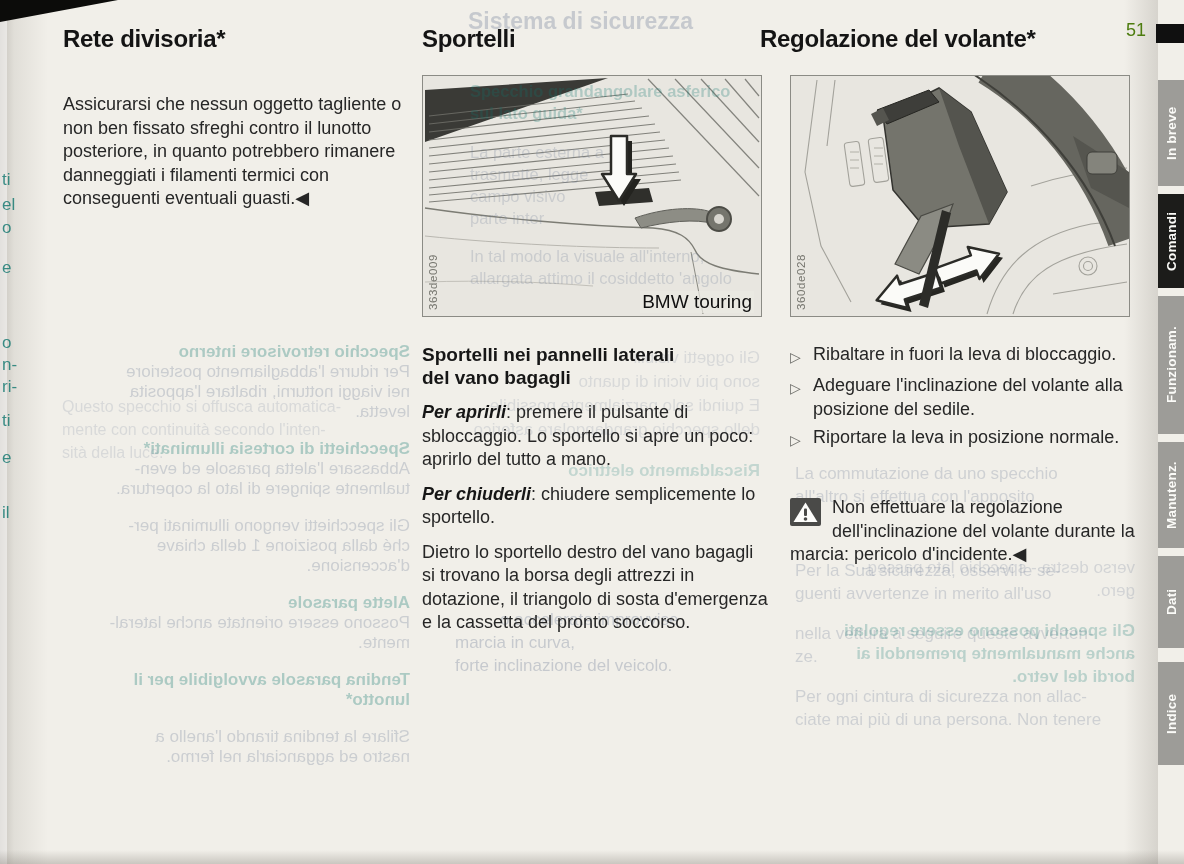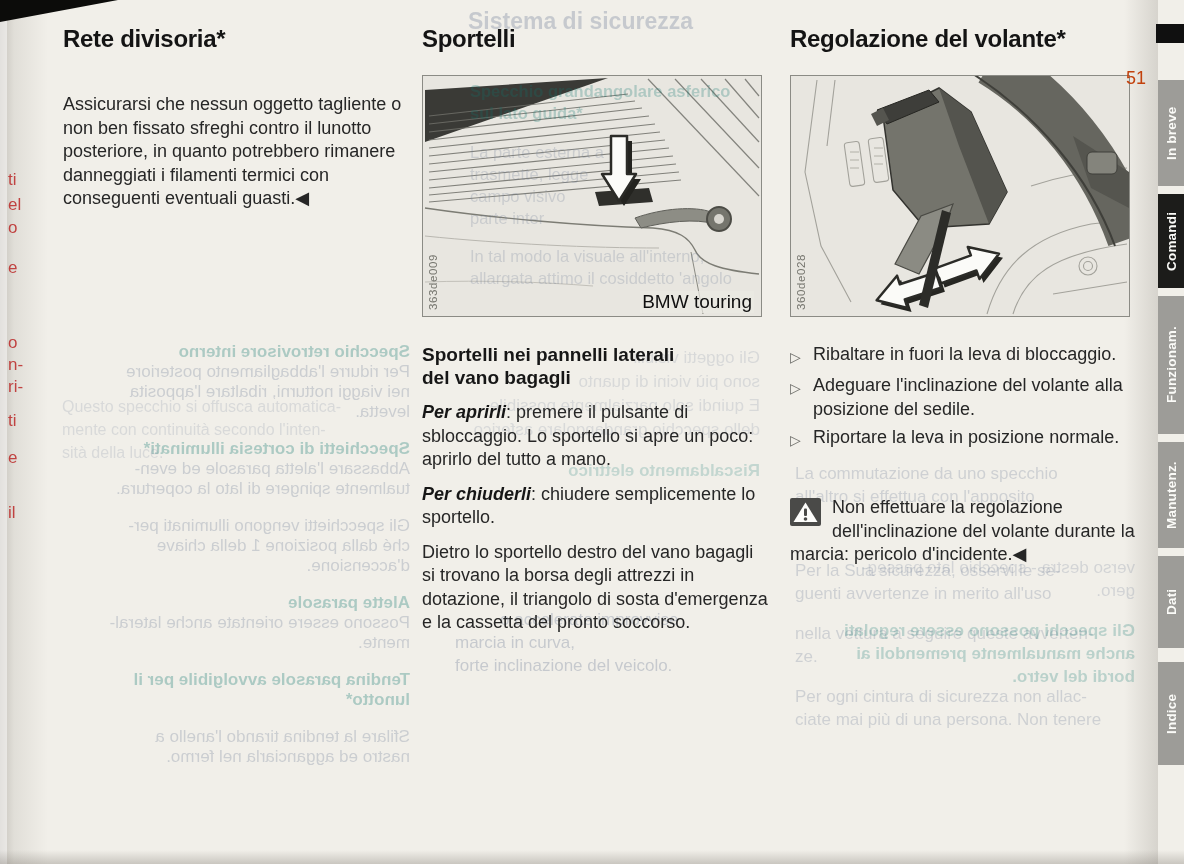--- a/index.html
+++ b/index.html
@@ -37,34 +37,34 @@
   .para b{color:#161616;font-style:italic;}
 
   .steps{list-style:none;margin:0;padding:0;}
   .steps li{display:flex;gap:10px;margin:0 0 5px 0;}
   .steps .marker{width:13px;flex:none;color:#6e6e6a;font-size:14px;padding-top:2.5px;}
 
   .warning{display:block;}
   .warn-icon{float:left;margin:2px 11px 2px 0;}
   .warn-text{font-size:18px;line-height:23.5px;color:#262626;}
 
-  .pageno{position:absolute;left:1126px;top:20px;font-size:18px;color:#c2410c;z-index:3;margin-top:48px;}
+  .pageno{position:absolute;left:1126px;top:20px;font-size:18px;color:#4d7c0f;z-index:3;}
   .pagebar{position:absolute;left:1156px;top:24px;width:28px;height:19px;background:#101010;z-index:3;}
 
   .tab{position:absolute;right:0;width:26px;display:flex;align-items:center;justify-content:center;
     color:#fbfbf8;font-weight:bold;font-size:13.5px;letter-spacing:.2px;
     writing-mode:vertical-rl;transform:rotate(180deg);z-index:3;}
 
   
   .gblock{position:absolute;z-index:1;color:#76839b;pointer-events:none;}
   .gblock div{min-height:1em;white-space:nowrap;}
   .mirror{transform:scaleX(-1);}
   .gb{font-weight:bold;color:#0f766e;}
   .gfig{z-index:4;}
-  .efrag{position:absolute;left:8px;font-size:17px;color:#b91c1c;opacity:.8;z-index:3;}
+  .efrag{position:absolute;left:2px;font-size:17px;color:#0f766e;opacity:.8;z-index:3;}
   .blur{filter:blur(.5px);}
 </style>
 </head>
 <body>
 
 <div class="page">
 
   <div class="spine-shade"></div>
   <div class="left-hilite"></div>
   <div class="corner-wedge"></div>
@@ -214,21 +214,21 @@
     <div class="fig-caption">BMW touring</div>
   </div>
 
   <div class="col" style="left:422px;top:343px;width:348px">
     <h2 class="subhead">Sportelli nei pannelli laterali del vano bagagli</h2>
     <p class="para bodytext"><b>Per aprirli</b><span>: premere il pulsante di sbloccaggio. Lo sportello si apre un poco: aprirlo del tutto a mano.</span></p>
     <p class="para bodytext"><b>Per chiuderli</b><span>: chiudere semplicemente lo sportello.</span></p>
     <p class="para bodytext">Dietro lo sportello destro del vano bagagli si trovano la borsa degli attrezzi in dotazione, il triangolo di sosta d'emergenza e la cassetta del pronto soccorso.</p>
   </div>
 
-  <h1 class="col-head" style="left:790px;top:26px">Regolazione del volante*</h1>
+  <h1 class="col-head" style="left:760px;top:26px">Regolazione del volante*</h1>
 
   <div class="figure" style="left:790px;top:75px">
     <svg width="338" height="240" viewBox="0 0 338 240">
       <rect x="0" y="0" width="338" height="240" fill="#e8e6e0"></rect>
       <g stroke="#a3a29b" stroke-width="1.1" fill="none">
         <path d="M26,4 L14,96 L30,170 L60,226"></path>
         <path d="M44,4 L36,70"></path>
         <rect x="56" y="66" width="15" height="44" rx="3" transform="rotate(-8 63 88)"></rect>
         <rect x="80" y="62" width="15" height="44" rx="3" transform="rotate(-8 87 84)"></rect>
         <path d="M59,76 h9 M59,84 h9 M59,92 h9 M83,72 h9 M83,80 h9 M83,88 h9" stroke-width=".8"></path>

